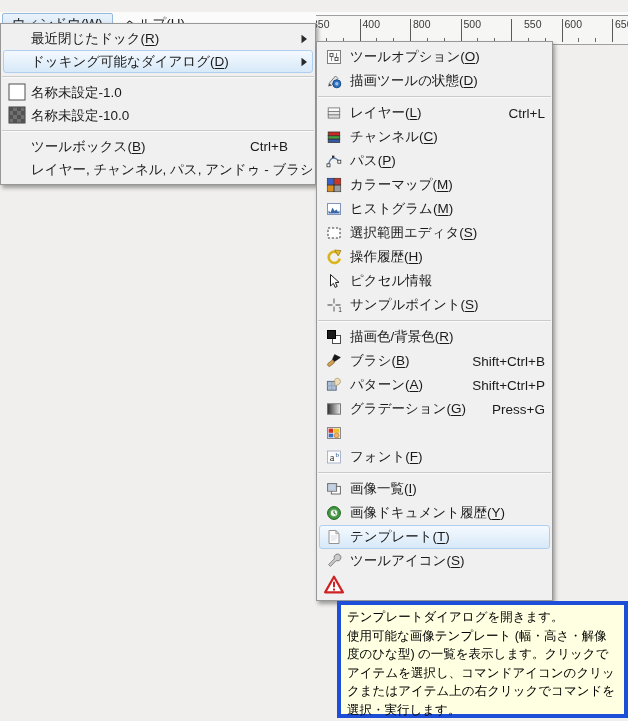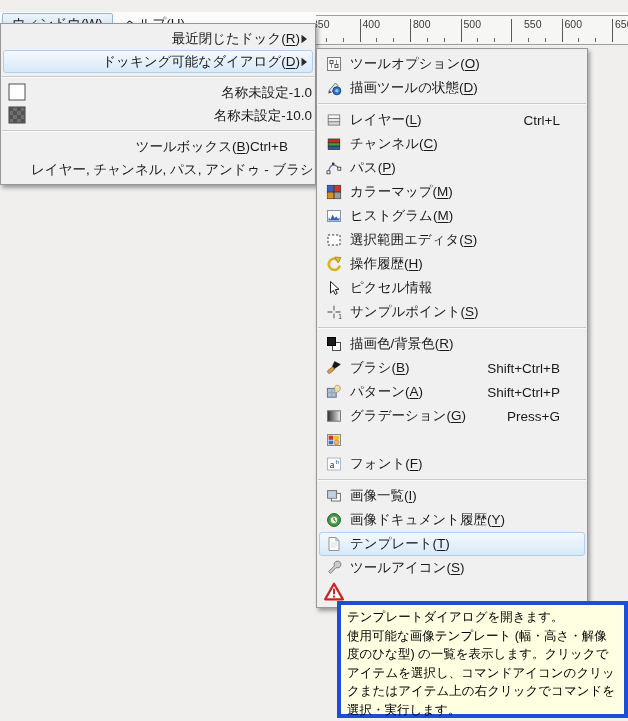--- a/index.html
+++ b/index.html
@@ -19,35 +19,35 @@
 
   
   .ruler{position:absolute;left:316px;top:15px;width:312px;height:28px;background:#f6f6f5;border-top:1px solid #9e9e9e;border-bottom:1px solid #9e9e9e;overflow:hidden;z-index:1;}
   .rlabel{position:absolute;top:2px;font-size:10.5px;color:#3a3a3a;letter-spacing:0;}
   .rtick-major{position:absolute;top:3px;bottom:2px;width:1px;background:#5a5a5a;}
   .rtick-minor{position:absolute;bottom:2px;height:4px;width:1px;background:#6a6a6a;}
 
   
   .menu{position:absolute;background:#f0f0f0;border:1px solid #979797;box-shadow:2px 3px 4px rgba(0,0,0,.35);padding:3px 0;box-sizing:border-box;}
   .window-menu{left:0;top:23px;width:316px;z-index:3;}
-  .submenu{left:316px;top:48px;width:272px;z-index:3;}
+  .submenu{left:316px;top:41px;width:237px;z-index:3;}
   .msep{height:0;border-top:1px solid #cacaca;border-bottom:1px solid #fafafa;margin:3px 1px;}
 
   
   .mi{position:relative;height:23px;line-height:21px;margin:0 2px;padding-left:27px;border:1px solid transparent;border-radius:3px;box-sizing:border-box;white-space:nowrap;overflow:hidden;display:flex;align-items:center;}
-  .mi .lb{flex:1 1 auto;overflow:hidden;text-align:right;}
+  .mi .lb{flex:1 1 auto;overflow:hidden;}
   .mi .sc{flex:0 0 auto;margin-right:24px;}
   .mi .arrow{flex:0 0 auto;width:8px;height:10px;margin-right:4px;display:flex;align-items:center;}
   .thumb{position:absolute;left:4px;top:1px;width:18px;height:18px;}
 
   
   .smi{height:24px;margin:0 2px;padding:0 4px 0 2px;border:1px solid transparent;border-radius:3px;box-sizing:border-box;display:flex;align-items:center;white-space:nowrap;overflow:hidden;}
   .smi .ic{flex:0 0 20px;width:20px;height:20px;margin:0 6px 0 2px;display:flex;align-items:center;justify-content:center;}
   .smi .lb{flex:1 1 auto;overflow:hidden;}
-  .smi .sc{flex:0 0 auto;margin-left:10px;margin-right:20px;}
+  .smi .sc{flex:0 0 auto;margin-left:10px;margin-right:0;}
 
   .hl{background:linear-gradient(#f4f9fe,#d7e9f8);border-color:#b0cfee;}
 
   
   .tooltip{position:absolute;left:337px;top:601px;width:291px;height:117px;box-sizing:border-box;background:#ffffe1;border:4px solid #1d4ed8;padding:3px 6px 3px 6px;z-index:5;display:flex;flex-direction:column;font-size:12.5px;line-height:18.5px;color:#000;}
   .tooltip .f1{margin-top:auto;text-align:right;font-style:italic;font-size:12px;color:#111;}
 
   svg{display:block;}
 </style>
 </head>

